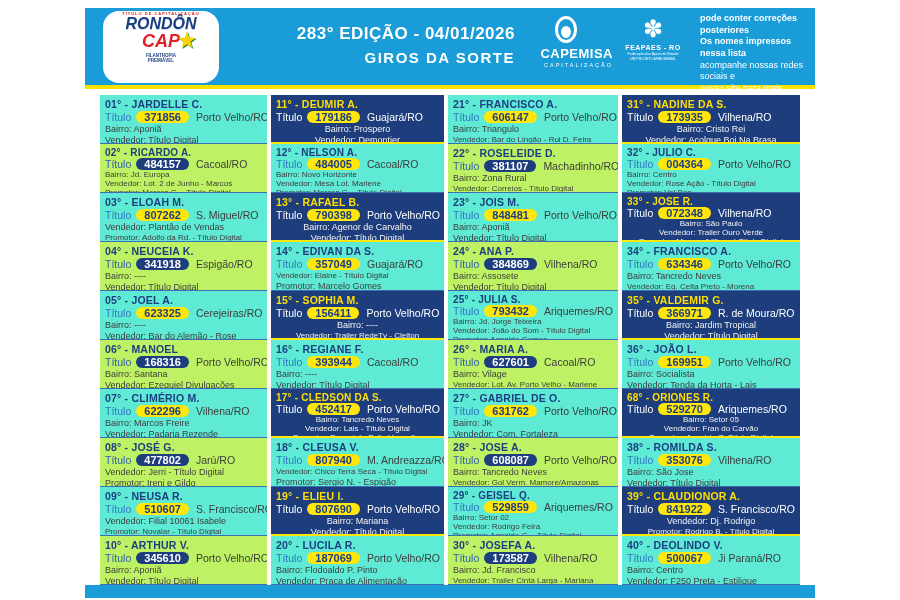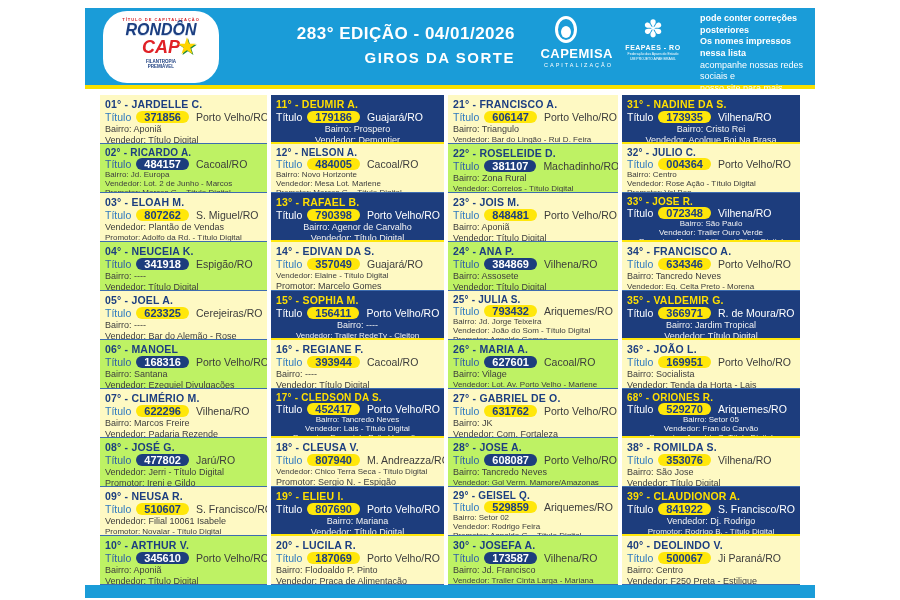--- a/index.html
+++ b/index.html
@@ -4,21 +4,21 @@
 <style>
   html,body{margin:0;padding:0;background:#ffffff;}
   .page{position:relative;width:900px;height:600px;background:#ffffff;overflow:hidden;
         font-family:"Liberation Sans",sans-serif;}
   
   .band{position:absolute;left:85px;top:8px;width:730px;height:77px;background:#1a9cd8;}
   .yellow-strip{position:absolute;left:85px;top:85px;width:730px;height:4px;background:#f8e000;}
   .bottom-bar{position:absolute;left:85px;top:585px;width:730px;height:13px;background:#1a9cd8;}
 
   .logo-box{position:absolute;left:103px;top:11px;width:116px;height:72px;background:#ffffff;
-            border-radius:24px;text-align:center;padding-top:6px;box-sizing:border-box;}
+            border-radius:16px;text-align:center;box-sizing:border-box;}
   .logo-top{font-size:4px;color:#d42027;letter-spacing:1px;font-weight:bold;}
   .logo-rondon{font-size:16px;font-weight:bold;font-style:italic;color:#1c3e80;line-height:1.05;
                text-shadow:0 1px 0 #cddcf0;}
   .logo-cap{font-size:18px;font-weight:bold;font-style:italic;color:#e02127;line-height:.9;position:relative;display:inline-block;}
   .logo-star{position:absolute;right:-16px;top:-2px;color:#ffd400;font-size:20px;font-style:normal;
              text-shadow:1px 1px 0 #1c8a3c;}
   .logo-bottom{font-size:4.5px;color:#1c3e80;font-weight:bold;line-height:1.2;margin-top:2px;}
 
   .edition{position:absolute;left:255px;top:24px;width:260px;text-align:right;color:#ffffff;}
   .edition .l1{font-size:17px;font-weight:bold;letter-spacing:.5px;}
@@ -38,21 +38,21 @@
   .notice{position:absolute;left:700px;top:13px;width:112px;color:#ffffff;}
   .notice .n{font-size:9px;line-height:1.3;}
   .notice .b{font-weight:bold;}
   .notice .url{font-size:11px;font-weight:bold;margin-top:2px;}
 
   
   .grid{position:absolute;left:100px;top:95px;width:700px;height:490px;display:grid;
         grid-auto-flow:column;grid-template-rows:repeat(10,49px);
         grid-template-columns:167px 173px 170px 178px;column-gap:4px;}
   .cell{box-sizing:border-box;padding:3px 5px 0 5px;overflow:hidden;border-bottom:1px solid #3d6cb0;}
-  .cell.s-white{background:#fef9c3;}
+  .cell.s-white{background:#5eead4;}
   .cell.s-yellow{background:#bef264;}
   .cell.s-navy{background:#1d3d7d;border-bottom:2px solid #ffe70a;}
 
   .name{font-size:10.5px;font-weight:bold;color:#1c3e80;white-space:nowrap;letter-spacing:.2px;}
   .s-navy .name{color:#ffdf00;}
   .trow{display:flex;align-items:center;margin-top:1px;white-space:nowrap;}
   .tlabel{font-size:10.5px;color:#2e79c0;margin-right:5px;}
   .s-yellow .tlabel{color:#2e5fa8;}
   .s-navy .tlabel{color:#ffffff;}
   .tnum{font-size:11px;font-weight:bold;padding:0 8px;border-radius:6px;}

